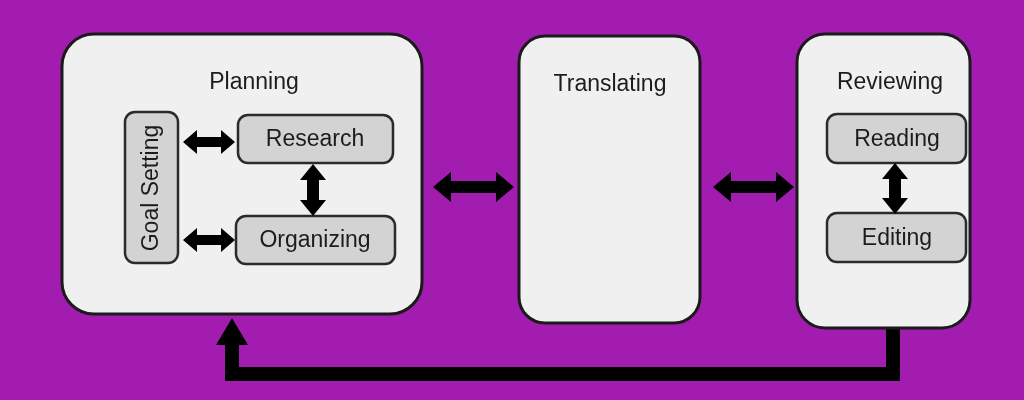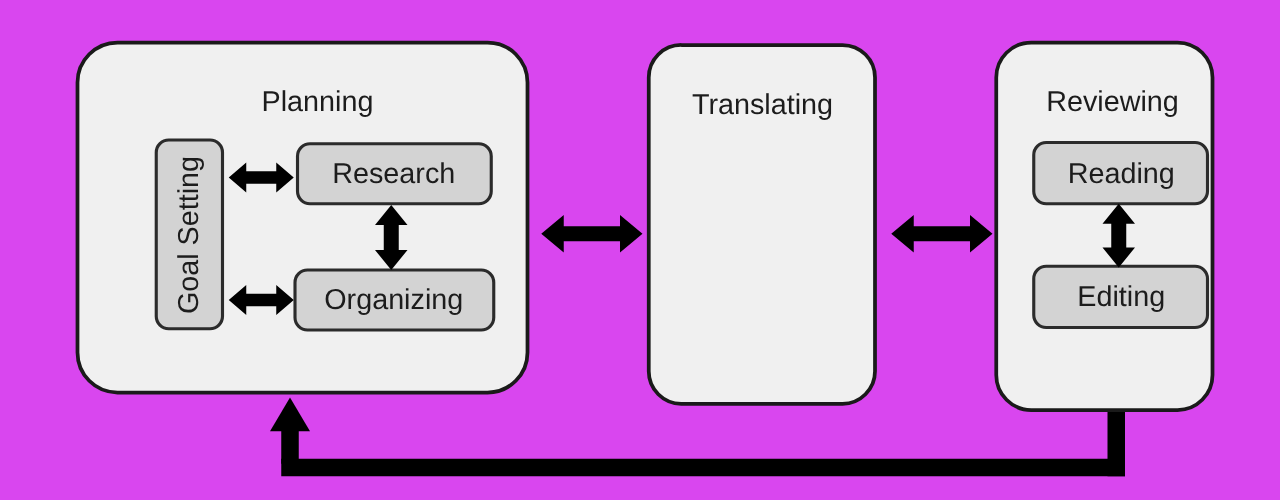--- a/index.html
+++ b/index.html
@@ -10,21 +10,21 @@
   body {
     width: 1024px;
     height: 400px;
     font-family: "Liberation Sans", sans-serif;
     overflow: hidden;
   }
   #diagram-root {
     position: relative;
     width: 1024px;
     height: 400px;
-    background: #d946ef;
+    background: #a21caf;
   }
   #diagram-svg {
     position: absolute;
     top: 0;
     left: 0;
     width: 1024px;
     height: 400px;
   }
   .stage-label,
   .sub-label {

